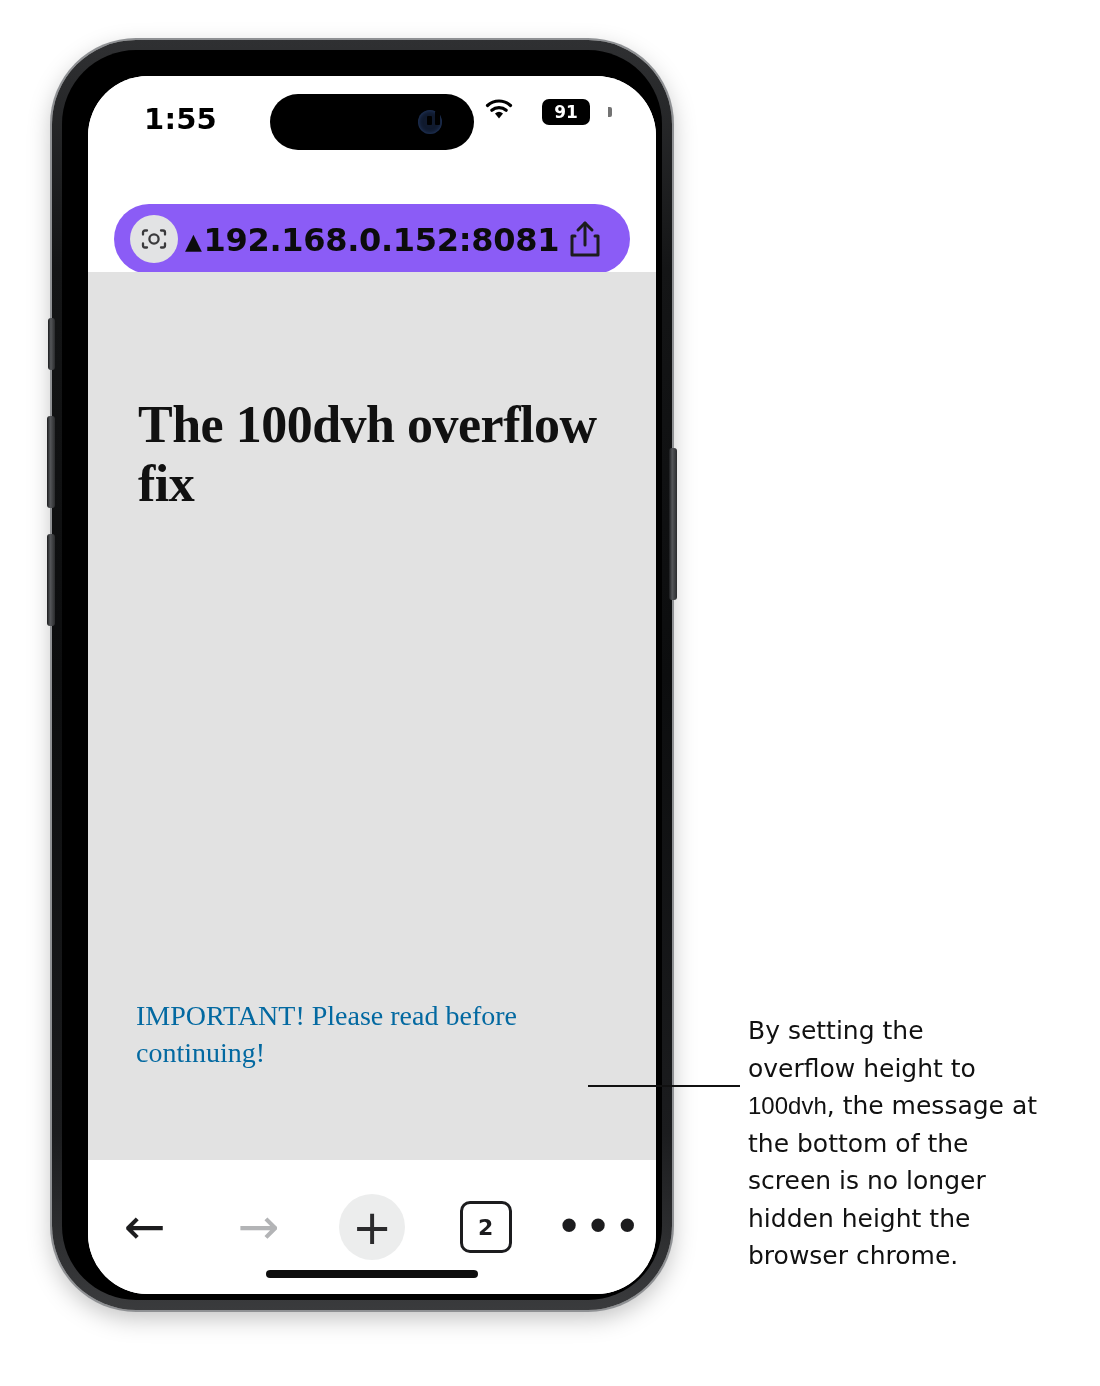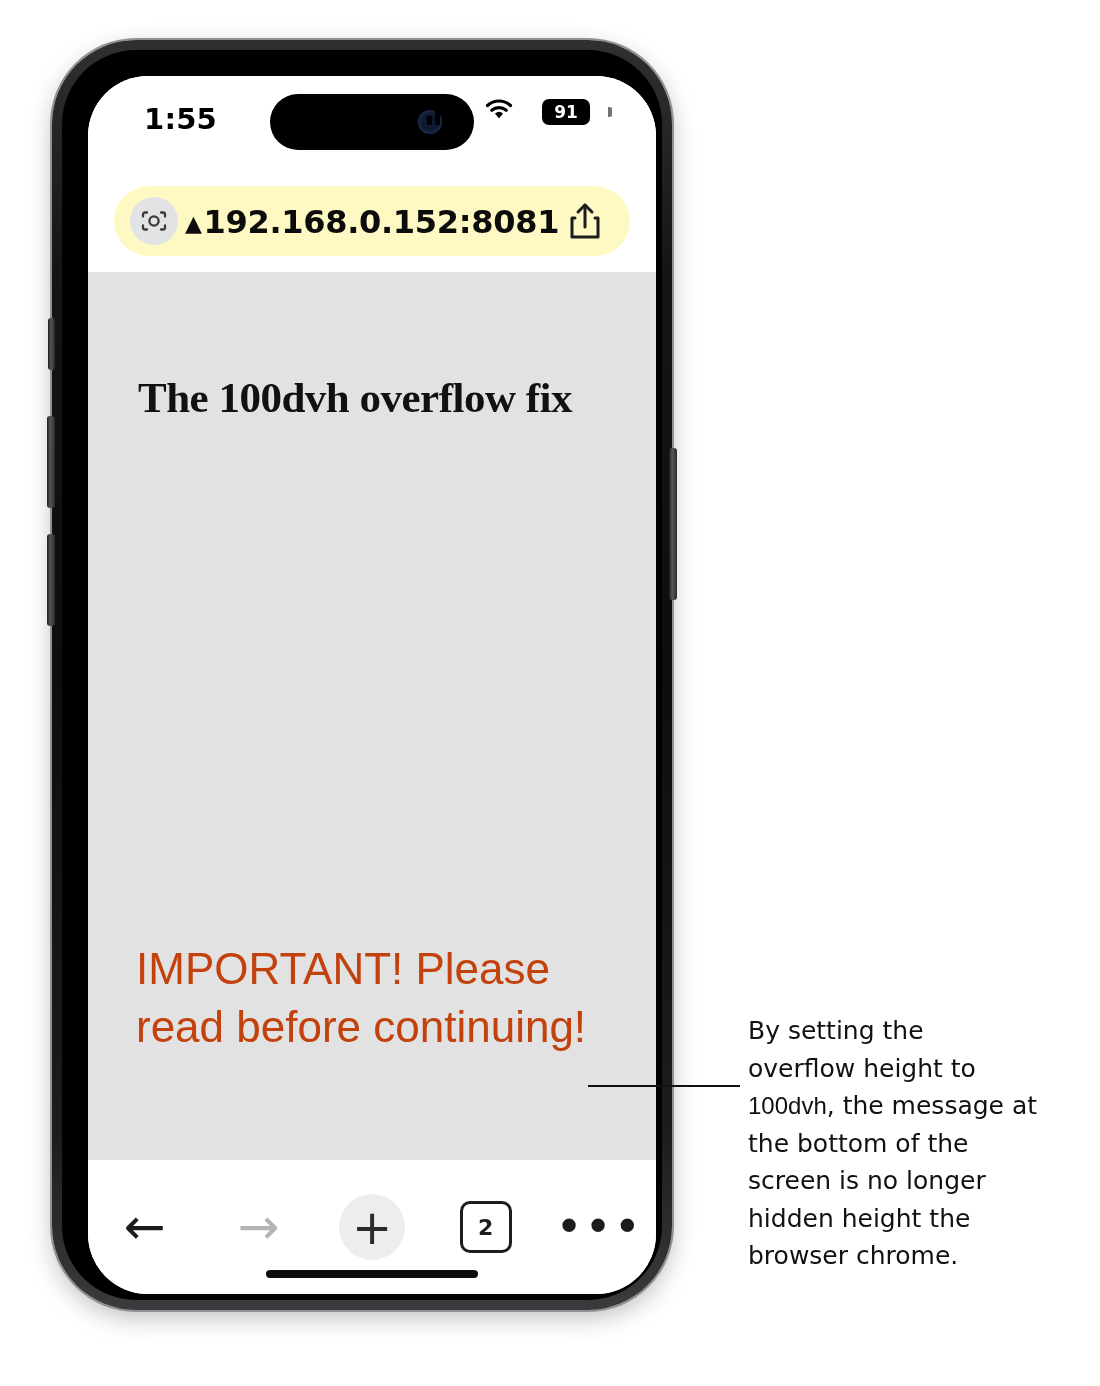--- a/index.html
+++ b/index.html
@@ -131,24 +131,24 @@
     position: absolute;
     left: 0;
     top: 96px;
     width: 568px;
     height: 100px;
     background: #ffffff;
   }
   #url-pill {
     position: absolute;
     left: 26px;
-    top: 14px;
+    top: 32px;
     width: 516px;
     height: 70px;
-    background: #fef9c3;
+    background: #8b5cf6;
     border-radius: 35px;
     display: flex;
     align-items: center;
   }
   #page-settings-btn {
     position: absolute;
     left: 16px;
     top: 11px;
     width: 48px;
     height: 48px;
@@ -187,36 +187,36 @@
     position: absolute;
     left: 0;
     top: 196px;
     width: 568px;
     height: 888px;
     background: #e2e2e2;
   }
   #page-heading {
     position: absolute;
     left: 50px;
-    top: 72px;
+    top: 88px;
     font-family: "Liberation Serif", serif;
     font-weight: 700;
-    font-size: 43px;
+    font-size: 52px;
     color: #111;
     letter-spacing: -0.5px;
   }
   #important-message {
     position: absolute;
     left: 48px;
     right: 34px;
     bottom: 60px;
-    font-family: Liberation Sans, sans-serif;
-    font-size: 44px;
+    font-family: Liberation Serif, serif;
+    font-size: 28px;
     line-height: 1.32;
-    color: #c2410c;
+    color: #0369a1;
   }
 
   
   #browser-toolbar {
     position: absolute;
     left: 0;
     top: 1084px;
     width: 568px;
     height: 134px;
     background: #ffffff;

